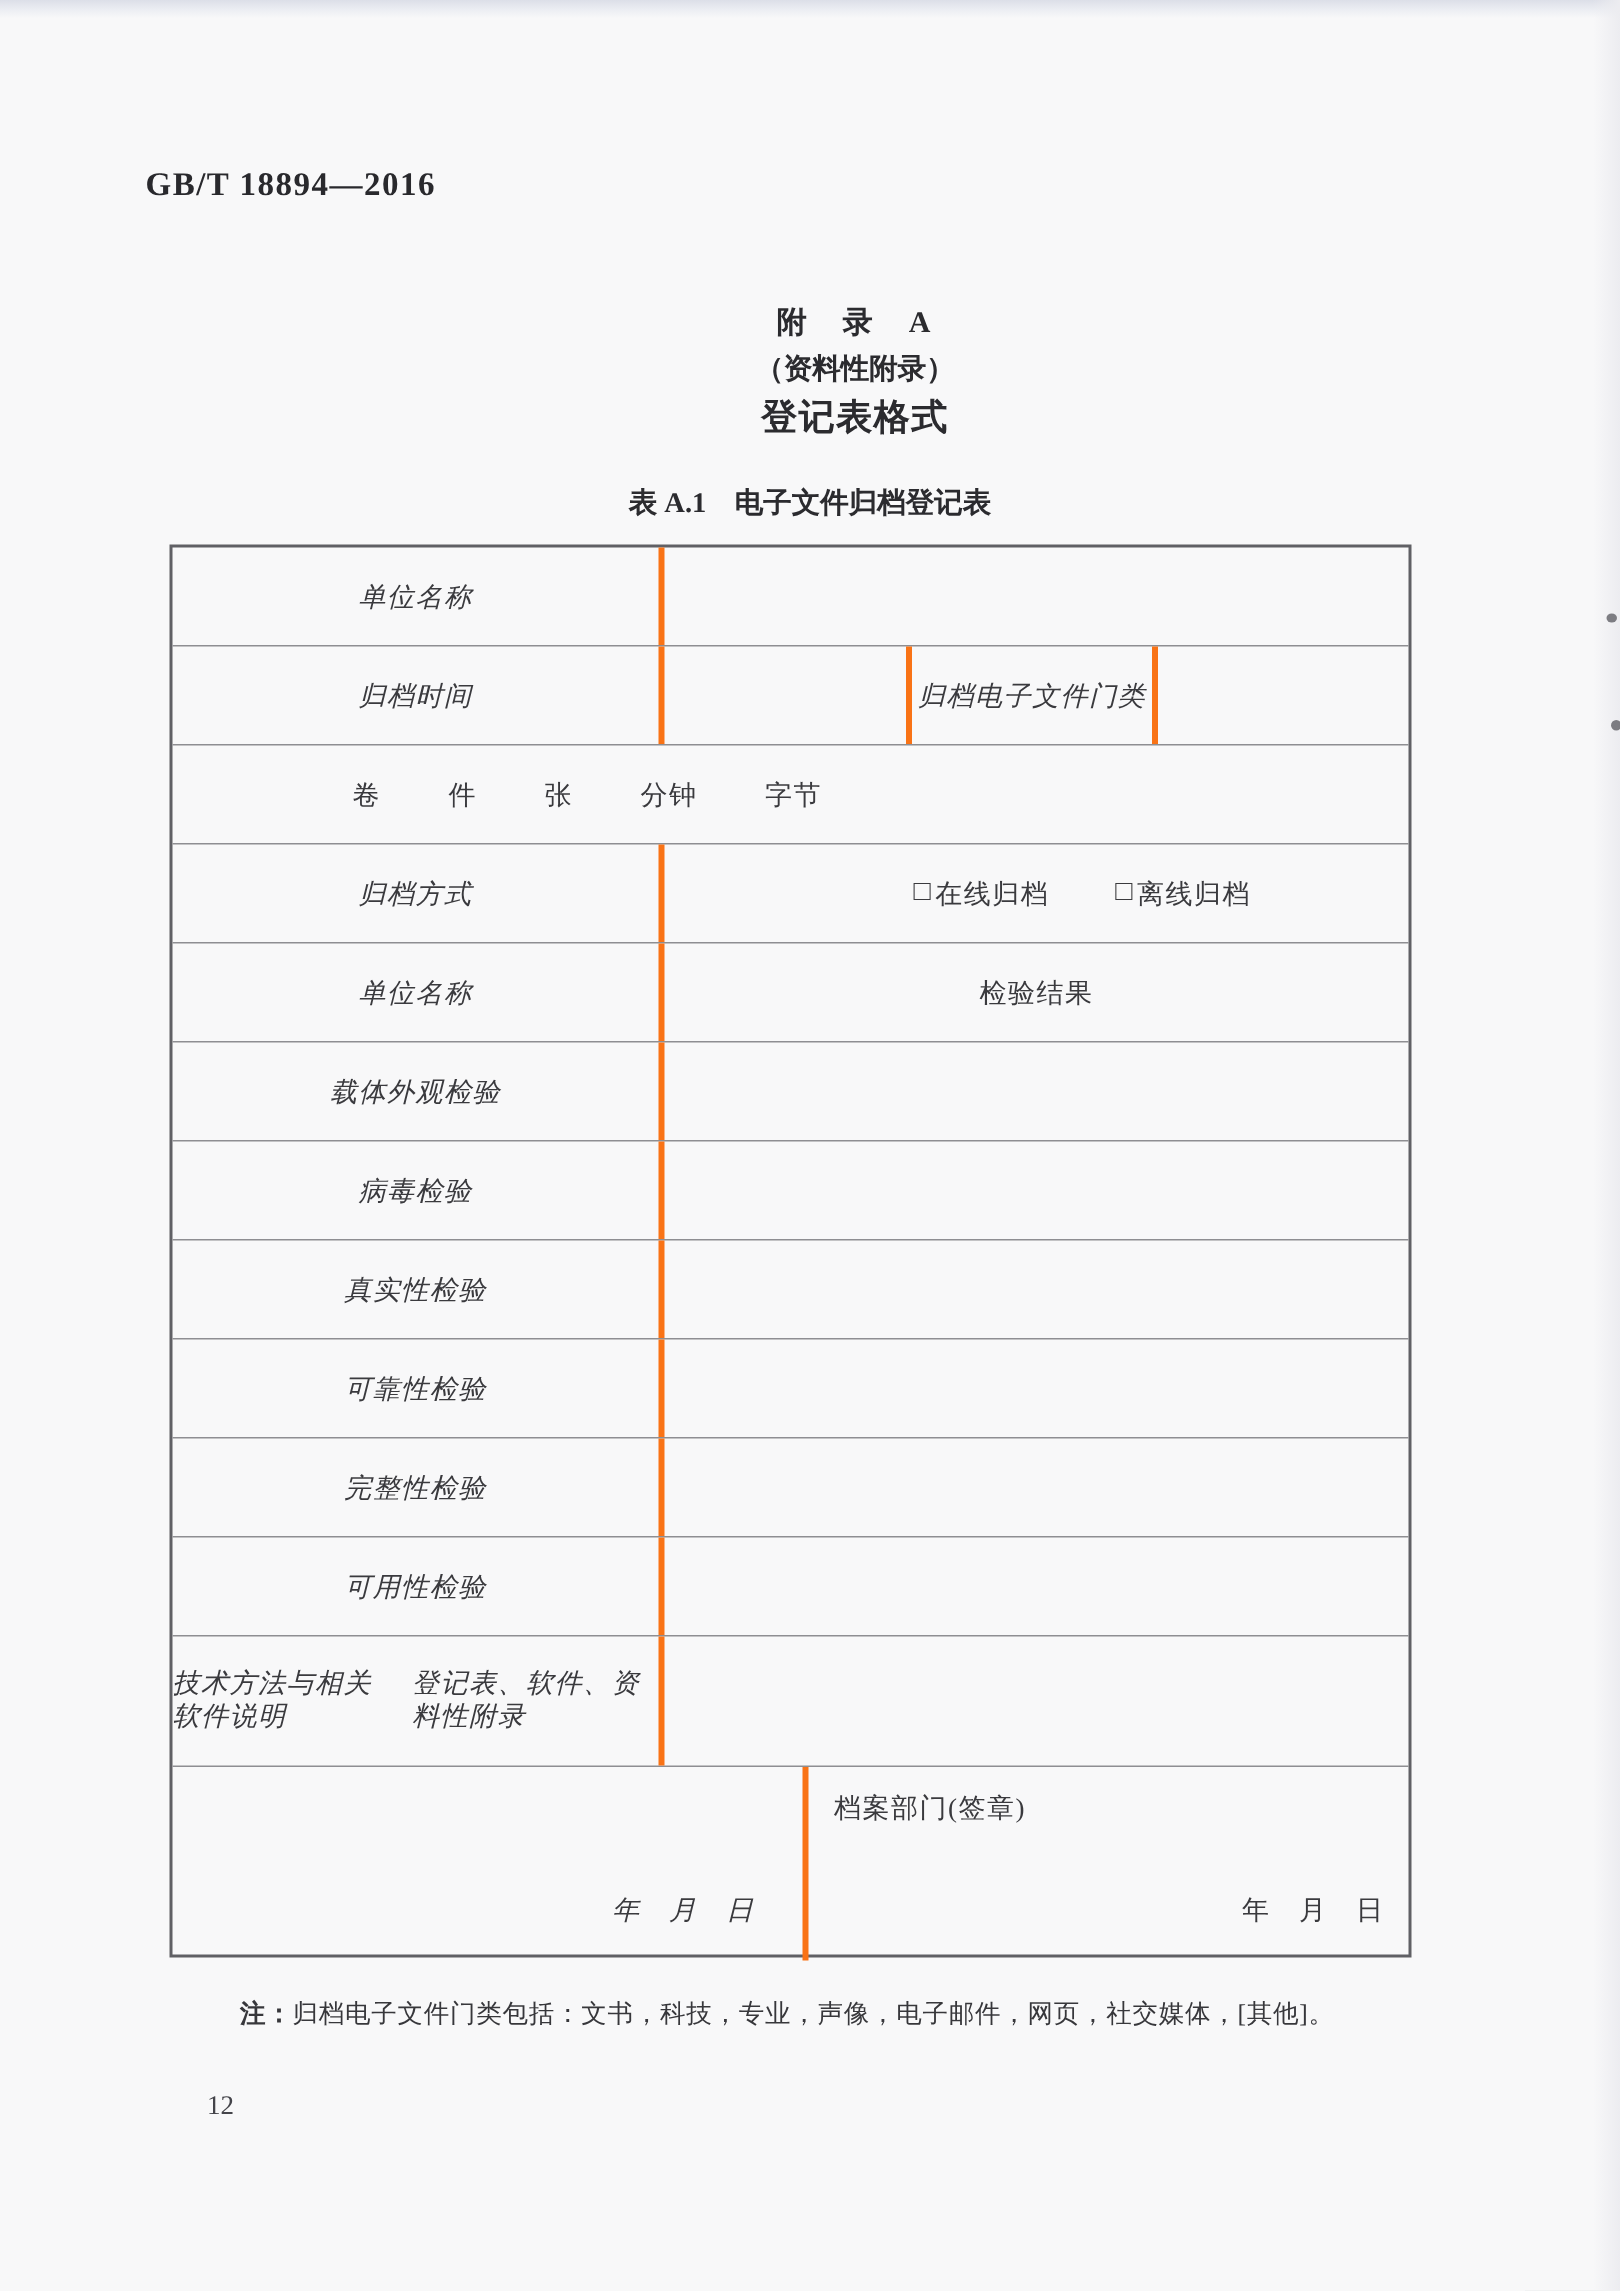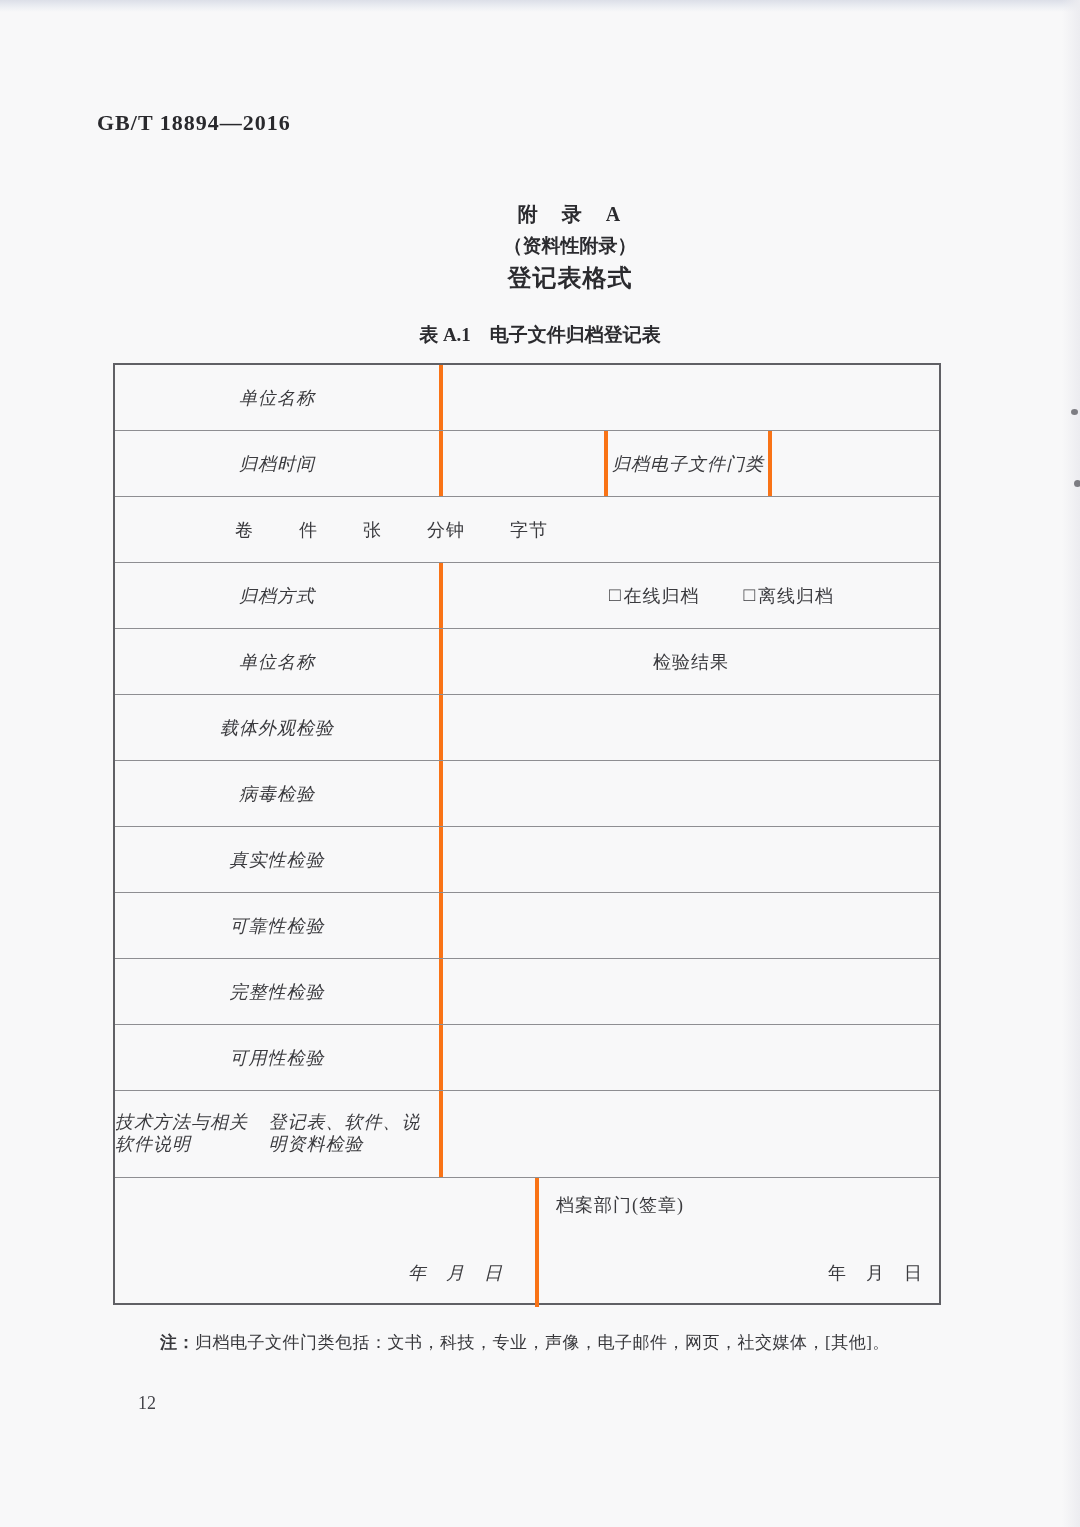--- a/index.html
+++ b/index.html
@@ -166,21 +166,21 @@
       <div class="fcell fill"></div>
     </div>
     <div class="frow">
       <div class="fcell label-cell bR">可用性检验</div>
       <div class="fcell fill"></div>
     </div>
 
     <div class="frow r12">
       <div class="fcell two-line-cell bR">
         <div>技术方法与相关软件说明</div>
-        <div>登记表、软件、说明资料检验</div>
+        <div>登记表、软件、资料性附录</div>
       </div>
       <div class="fcell fill"></div>
     </div>
 
     <div class="frow r13">
       <div class="fcell sign-cell sign-left bR">
         <div class="sign-date pos-left">年　月　日</div>
       </div>
       <div class="fcell sign-cell sign-right">
         <div>档案部门(签章)</div>

